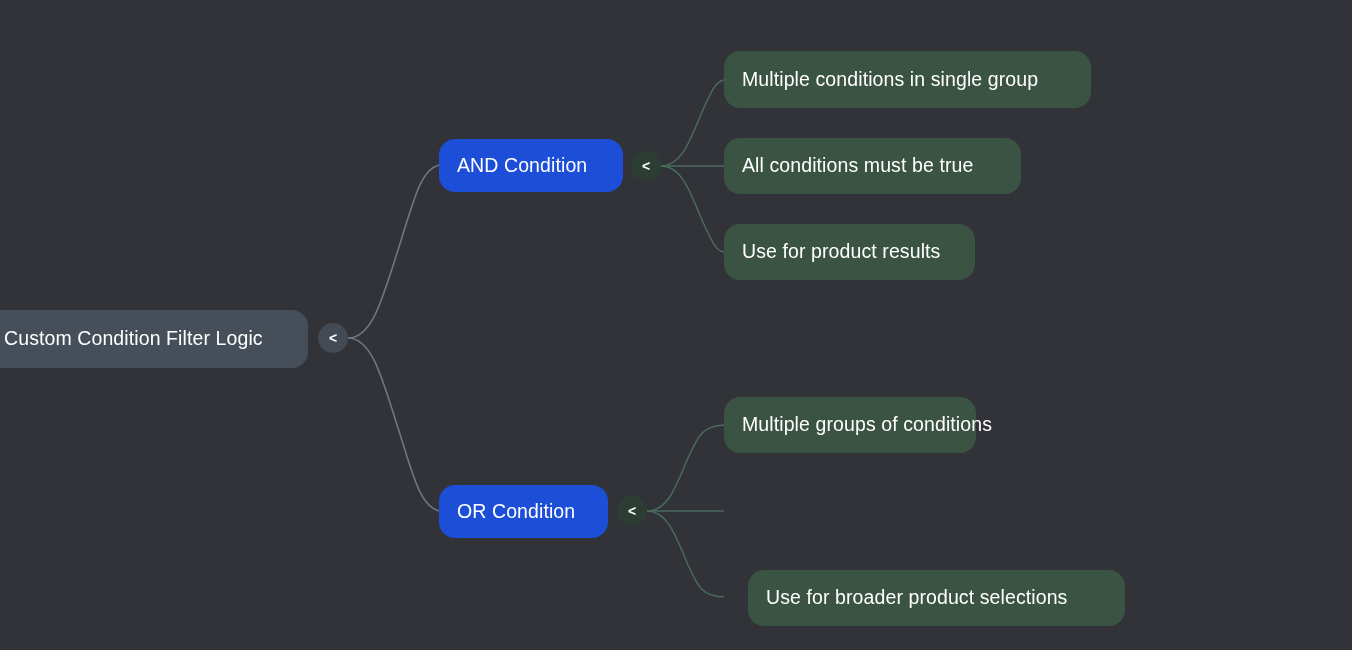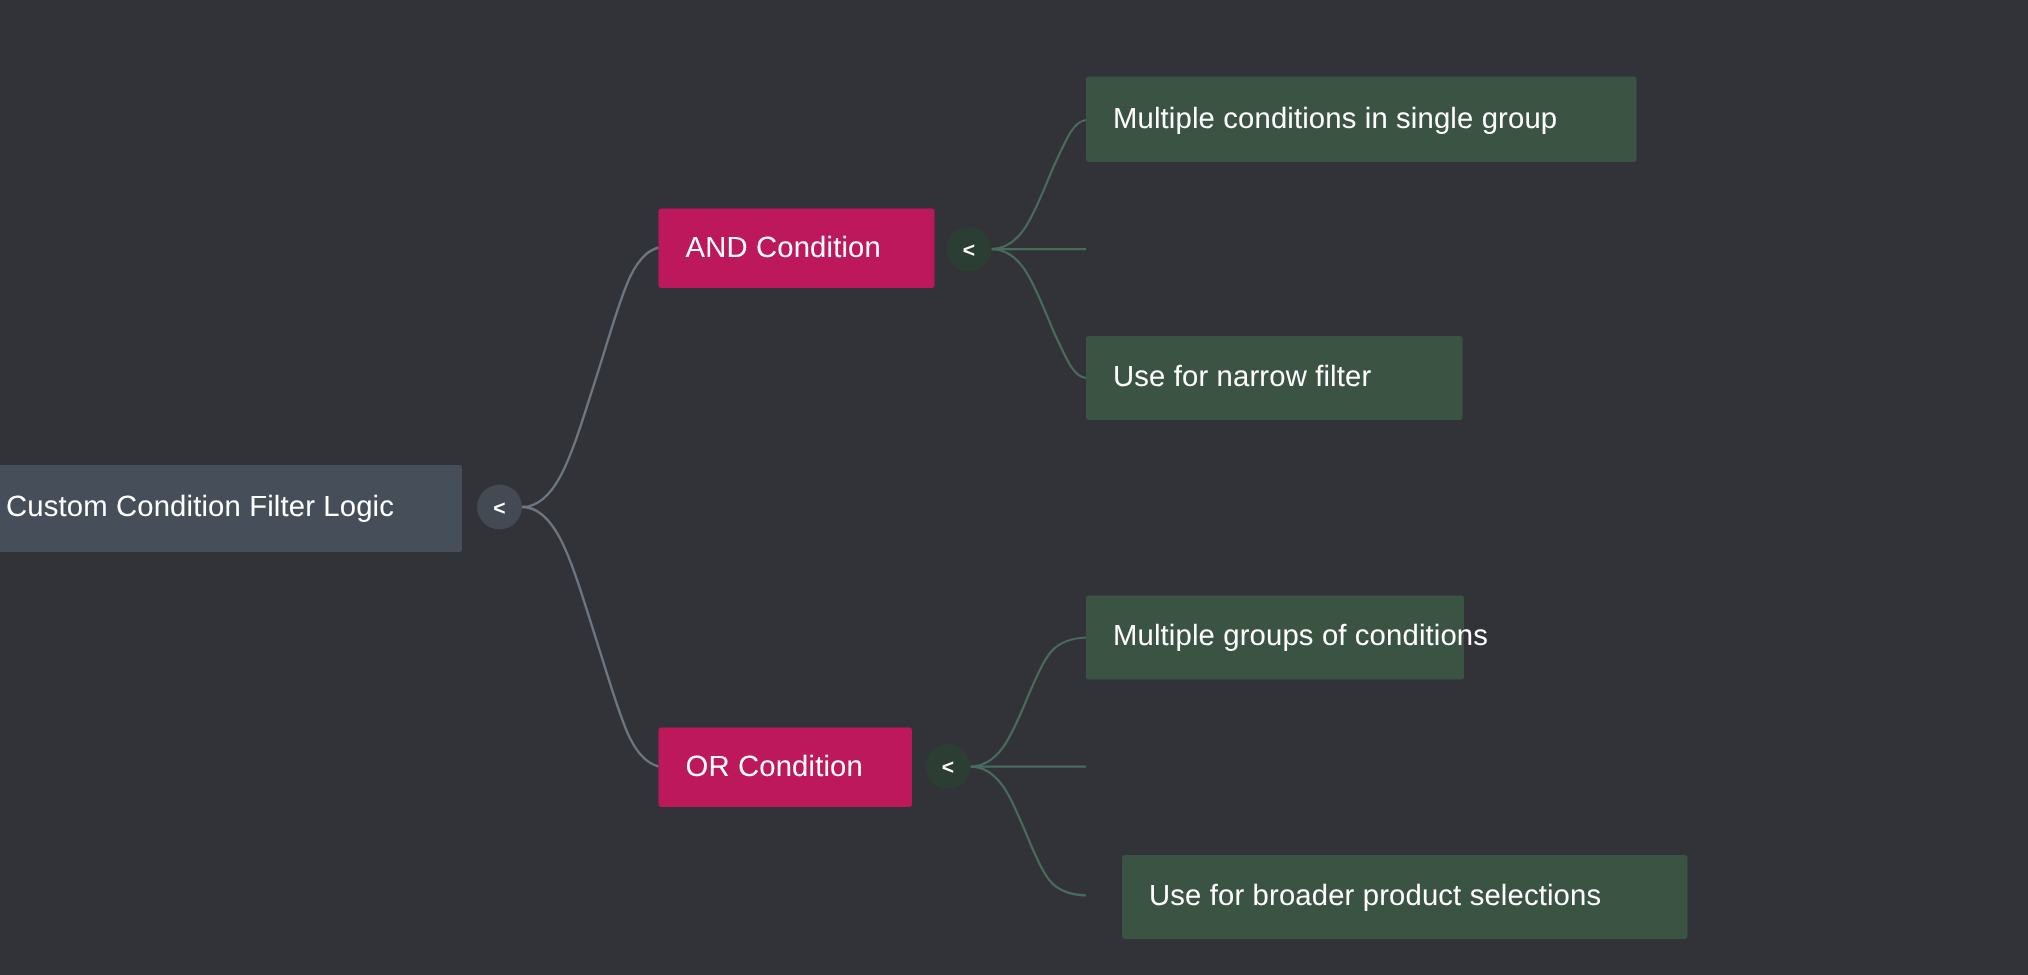--- a/index.html
+++ b/index.html
@@ -22,35 +22,35 @@
     top: 0;
     width: 1352px;
     height: 650px;
     pointer-events: none;
   }
   .node {
     position: absolute;
     display: flex;
     align-items: center;
     box-sizing: border-box;
-    border-radius: 2px;
+    border-radius: 16px;
     color: #ffffff;
     font-size: 19.5px;
     letter-spacing: 0.1px;
     line-height: 1.2;
     white-space: nowrap;
     padding: 13px 18px;
     z-index: 2;
   }
   .node-root {
     background: #464f59;
     font-size: 19.5px;
   }
   .node-branch {
-    background: #be185d;
+    background: #1d4ed8;
   }
   .node-leaf {
     background: #3a5343;
   }
   .node-label {
     display: block;
   }
   .collapse-btn {
     position: absolute;
     display: flex;
@@ -100,22 +100,25 @@
   <div class="node node-branch" style="left: 439px; top: 139px; width: 184px; height: 53px;">
     <span class="node-label">AND Condition</span>
   </div>
   <div class="collapse-btn collapse-branch" style="left: 631px; top: 151px; width: 30px; height: 30px;">
     <span>&lt;</span>
   </div>
 
   <div class="node node-leaf" style="left: 724px; top: 51px; width: 367px; height: 57px;">
     <span class="node-label">Multiple conditions in single group</span>
   </div>
+  <div class="node node-leaf" style="left: 724px; top: 138px; width: 297px; height: 56px;">
+    <span class="node-label">All conditions must be true</span>
+  </div>
   <div class="node node-leaf" style="left: 724px; top: 224px; width: 251px; height: 56px;">
-    <span class="node-label">Use for narrow filter</span>
+    <span class="node-label">Use for product results</span>
   </div>
 
   <div class="node node-branch" style="left: 439px; top: 485px; width: 169px; height: 53px;">
     <span class="node-label">OR Condition</span>
   </div>
   <div class="collapse-btn collapse-branch" style="left: 617px; top: 496px; width: 30px; height: 30px;">
     <span>&lt;</span>
   </div>
 
   <div class="node node-leaf" style="left: 724px; top: 397px; width: 252px; height: 56px;">

